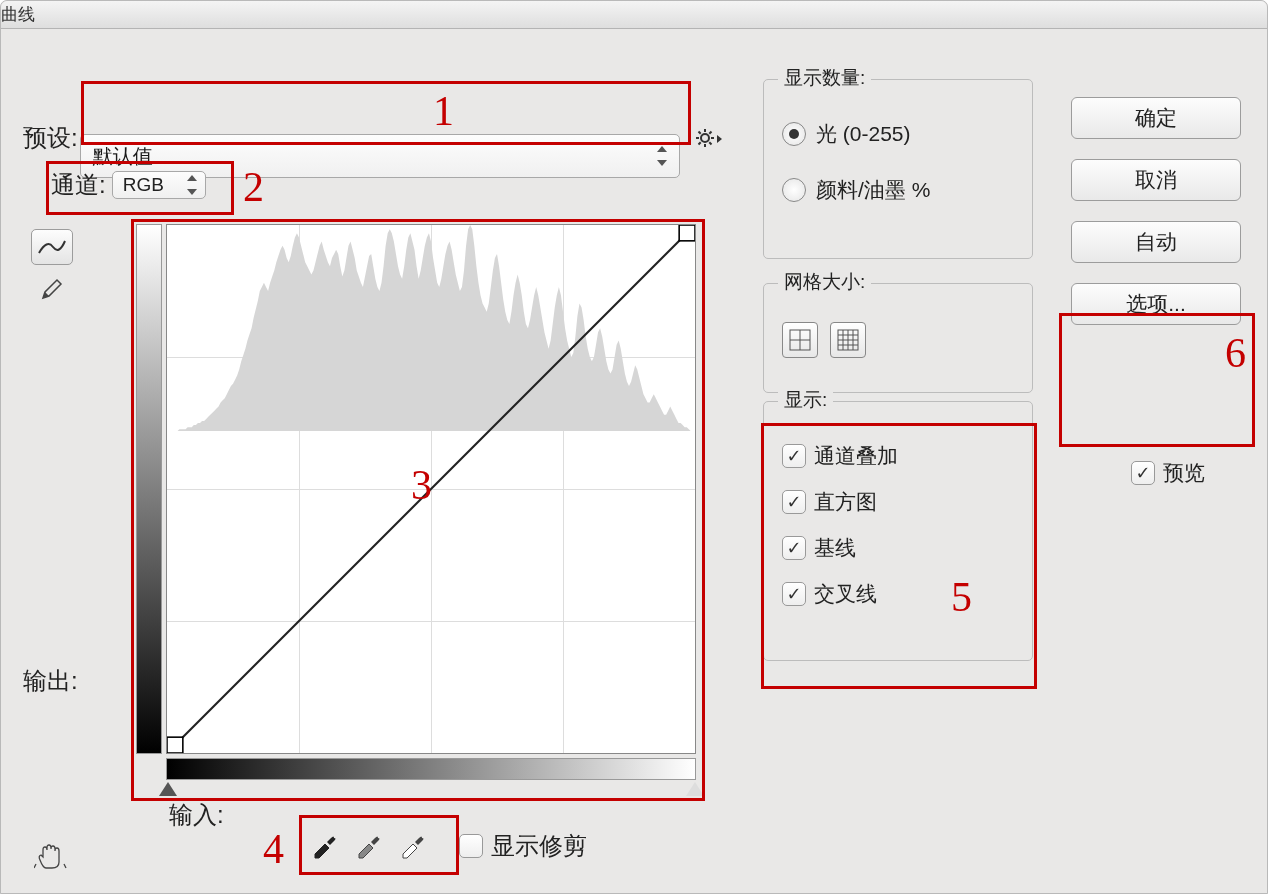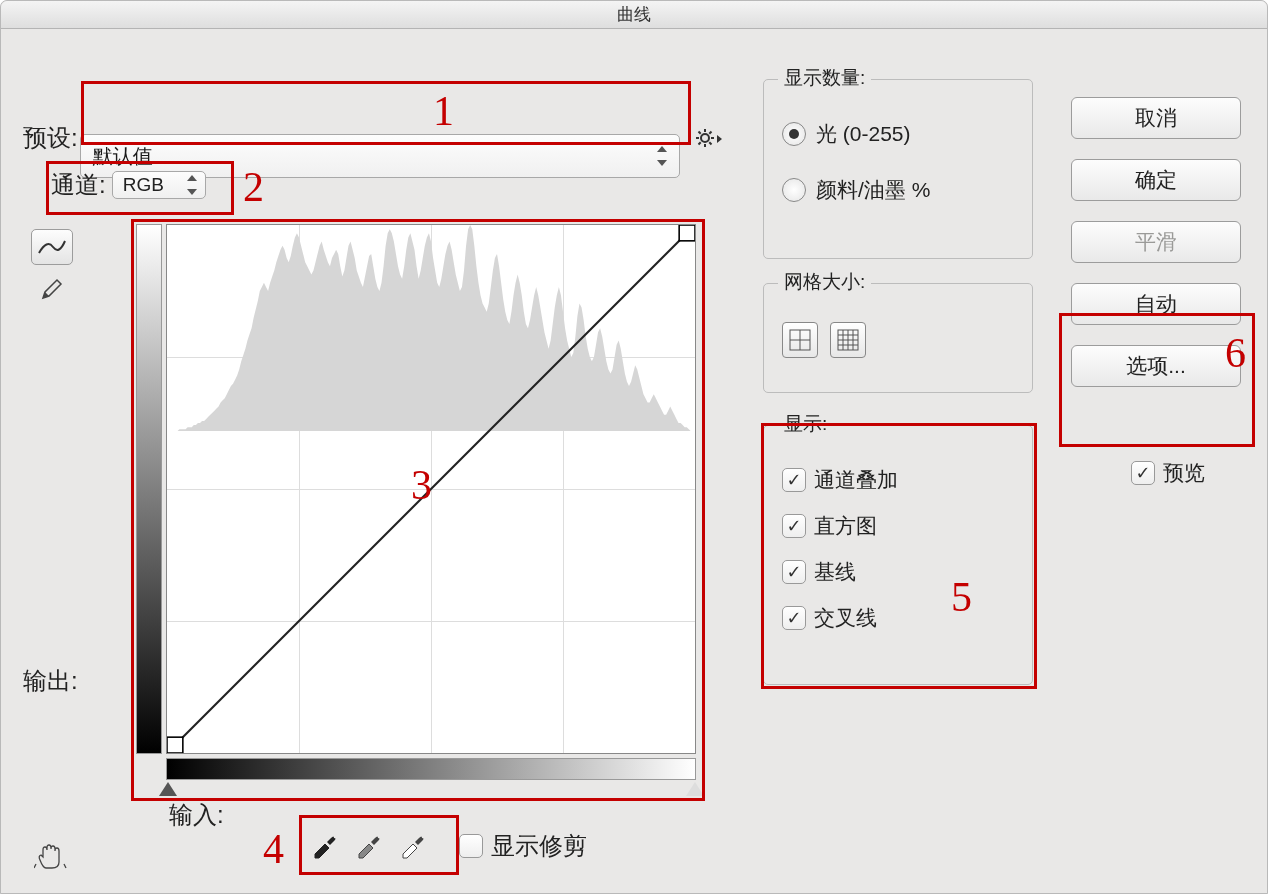--- a/index.html
+++ b/index.html
@@ -1,18 +1,18 @@
 <!DOCTYPE html>
 <html><head>
 <meta charset="utf-8">
 <style>
   *{box-sizing:border-box;margin:0;padding:0;font-family:"Helvetica Neue",Arial,"PingFang SC","Microsoft YaHei",sans-serif;}
   body{background:#fff;}
   .window{width:1268px;height:894px;background:#e9e8e7;border:1px solid #b9b9b9;border-radius:7px 7px 0 0;position:relative;box-shadow:0 1px 2px rgba(0,0,0,.15);}
-  .titlebar{height:28px;background:linear-gradient(#f4f4f4,#dedede);border-bottom:1px solid #b4b4b4;border-radius:7px 7px 0 0;text-align:center;line-height:28px;font-size:17px;color:#333;}
+  .titlebar{height:28px;background:linear-gradient(#f4f4f4,#dedede);border-bottom:1px solid #b4b4b4;border-radius:7px 7px 0 0;line-height:28px;font-size:17px;color:#333;}
   .body{position:relative;padding:18px 22px 22px 22px;height:calc(100% - 28px);}
   .row{display:flex;align-items:center;}
   .lbl{font-size:24px;color:#222;}
   
   
   .preset-row{position:absolute;left:22px;top:68px;display:flex;align-items:center;}
   .preset-select{width:600px;height:44px;background:linear-gradient(#fdfdfd,#f0f0f0);border:1px solid #a8a8a8;border-radius:5px;margin-left:2px;padding:0 34px 0 12px;font-size:20px;color:#1a1a1a;position:relative;text-align:left;display:flex;align-items:center;margin-top:37px;}
   .select-arrows{position:absolute;right:10px;top:50%;transform:translateY(-50%);width:12px;height:20px;}
   .select-arrows:before,.select-arrows:after{content:"";position:absolute;left:0;border-left:5px solid transparent;border-right:5px solid transparent;}
   .select-arrows:before{top:0;border-bottom:6px solid #555;}
@@ -210,21 +210,21 @@
               <line x1="11" y1="1" x2="11" y2="21" stroke="#555"></line>
               <line x1="16" y1="1" x2="16" y2="21" stroke="#555"></line>
               <line x1="1" y1="6" x2="21" y2="6" stroke="#555"></line>
               <line x1="1" y1="11" x2="21" y2="11" stroke="#555"></line>
               <line x1="1" y1="16" x2="21" y2="16" stroke="#555"></line>
             </svg>
         </span>
       </div>
     </div>
 
-    <div class="group" style="left:762px;top:396px;width:270px;height:260px">
+    <div class="group" style="left:762px;top:372px;width:270px;height:260px">
       <span class="group-title">显示:</span>
       <div class="chk-row">
           <span class="chk">✓</span>
           <span>通道叠加</span>
         </div>
       <div class="chk-row">
           <span class="chk">✓</span>
           <span>直方图</span>
         </div>
       <div class="chk-row">
@@ -232,27 +232,24 @@
           <span>基线</span>
         </div>
       <div class="chk-row">
           <span class="chk">✓</span>
           <span>交叉线</span>
         </div>
     </div>
 
     <div class="btn-col">
       <div class="btn">
+          <span>确定</span>
+        </div>
+      <div class="btn">
           <span>取消</span>
-        </div>
-      <div class="btn">
-          <span>确定</span>
-        </div>
-      <div class="btn disabled">
-          <span>平滑</span>
         </div>
       <div class="btn">
           <span>自动</span>
         </div>
       <div class="btn">
           <span>选项...</span>
         </div>
     </div>
 
     <label class="preview-row">

